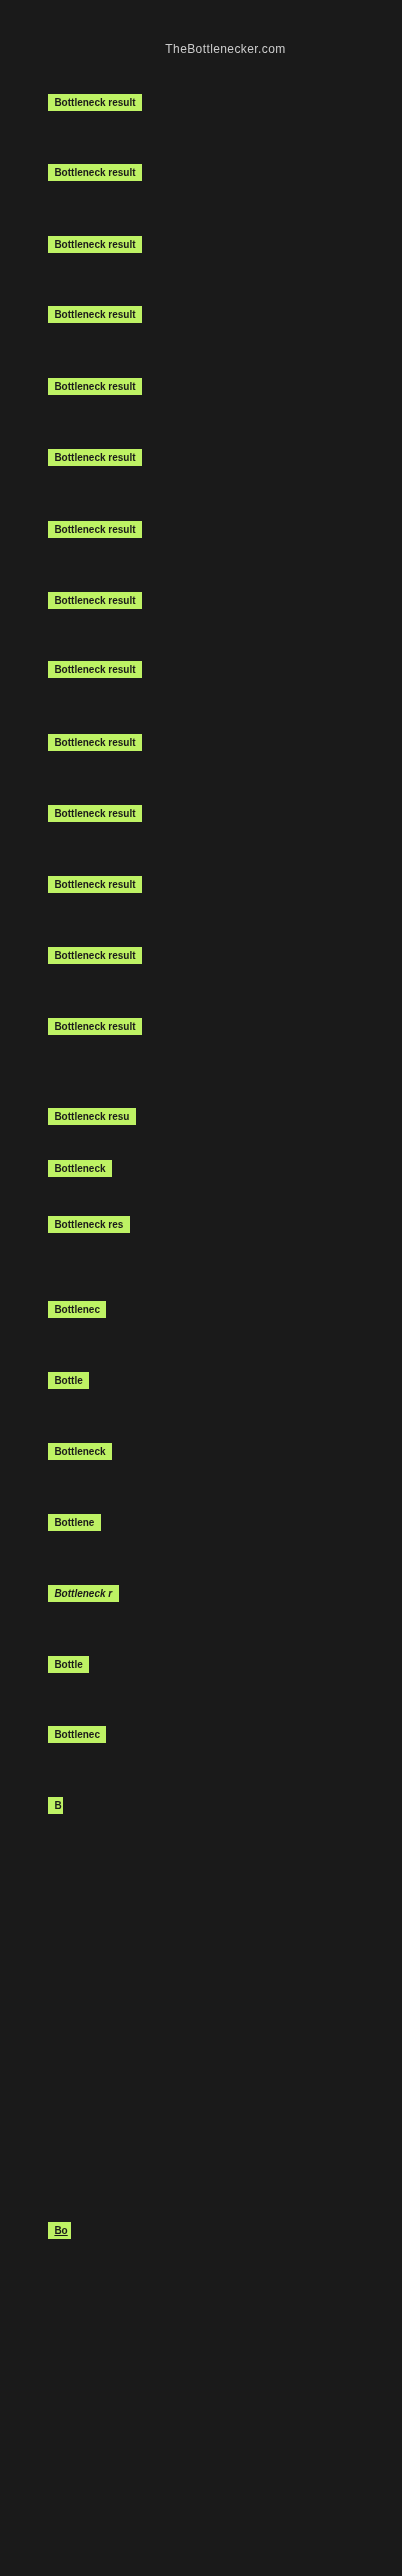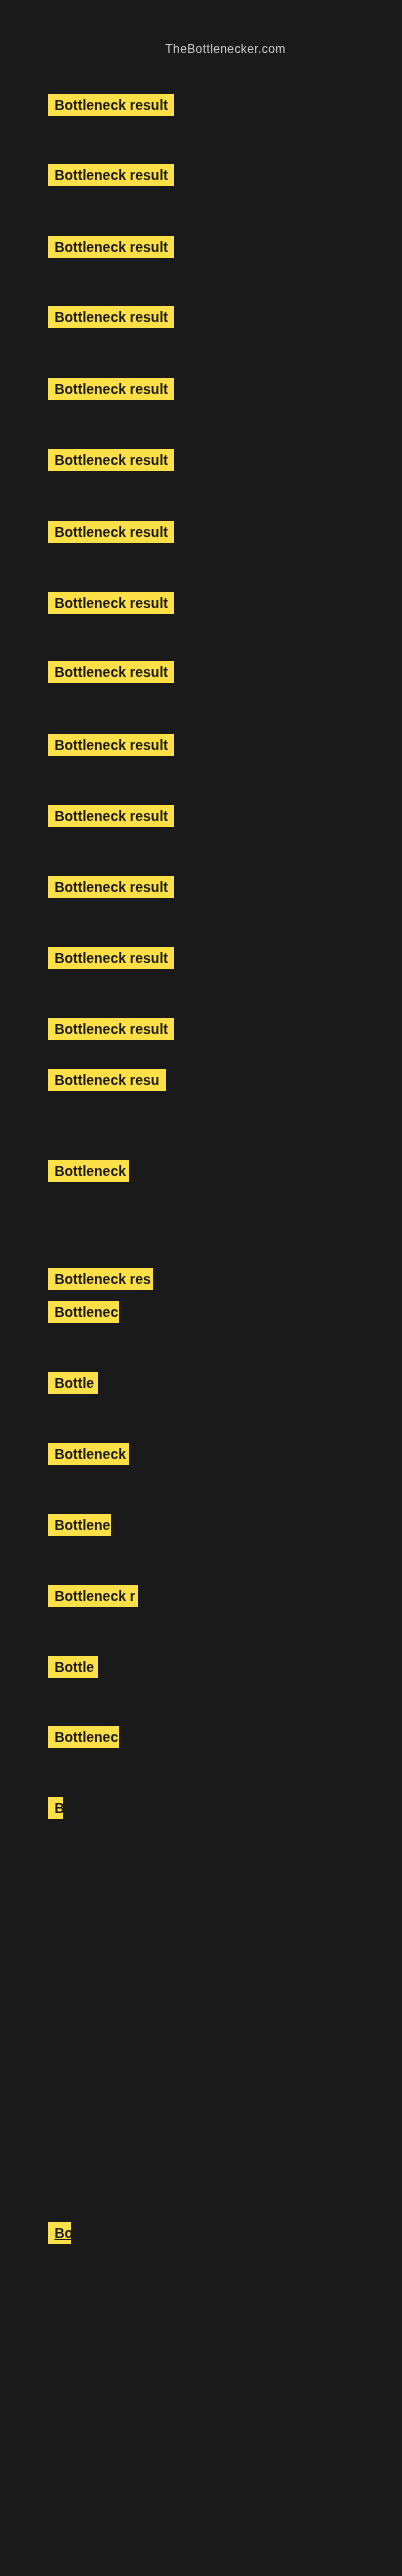--- a/index.html
+++ b/index.html
@@ -23,23 +23,23 @@
       font-size: 12px;
       letter-spacing: 0.4px;
     }
 
     .bottleneck-item {
       position: absolute;
       left: 0;
     }
 
     .bottleneck-label {
-      background-color: #fde047;
+      background-color: #bef264;
       color: #1a1a1a;
-      font-size: 14px;
+      font-size: 10px;
       font-weight: bold;
       padding: 3.2px 6.4px;
       display: inline-block;
       white-space: nowrap;
       overflow: hidden;
     }
   </style>
 </head>
 <body>
 
@@ -55,26 +55,26 @@
     <div class="bottleneck-item" style="top: 330px;"><span class="bottleneck-label" style="max-width: 147px;">Bottleneck result</span></div>
     <div class="bottleneck-item" style="top: 401px;"><span class="bottleneck-label" style="max-width: 146px;">Bottleneck result</span></div>
     <div class="bottleneck-item" style="top: 473px;"><span class="bottleneck-label" style="max-width: 145px;">Bottleneck result</span></div>
     <div class="bottleneck-item" style="top: 544px;"><span class="bottleneck-label" style="max-width: 147px;">Bottleneck result</span></div>
     <div class="bottleneck-item" style="top: 613px;"><span class="bottleneck-label" style="max-width: 144px;">Bottleneck result</span></div>
     <div class="bottleneck-item" style="top: 686px;"><span class="bottleneck-label" style="max-width: 144px;">Bottleneck result</span></div>
     <div class="bottleneck-item" style="top: 757px;"><span class="bottleneck-label" style="max-width: 141px;">Bottleneck result</span></div>
     <div class="bottleneck-item" style="top: 828px;"><span class="bottleneck-label" style="max-width: 135px;">Bottleneck result</span></div>
     <div class="bottleneck-item" style="top: 899px;"><span class="bottleneck-label" style="max-width: 136px;">Bottleneck result</span></div>
     <div class="bottleneck-item" style="top: 970px;"><span class="bottleneck-label" style="max-width: 130px;">Bottleneck result</span></div>
-    <div class="bottleneck-item" style="top: 1021px;"><span class="bottleneck-label" style="max-width: 119px;">Bottleneck resu</span></div>
+    <div class="bottleneck-item" style="top: 1060px;"><span class="bottleneck-label" style="max-width: 119px;">Bottleneck resu</span></div>
     <div class="bottleneck-item" style="top: 1112px;"><span class="bottleneck-label" style="max-width: 81px;">Bottleneck</span></div>
-    <div class="bottleneck-item" style="top: 1220px;"><span class="bottleneck-label" style="max-width: 105px;">Bottleneck res</span></div>
+    <div class="bottleneck-item" style="top: 1168px;"><span class="bottleneck-label" style="max-width: 105px;">Bottleneck res</span></div>
     <div class="bottleneck-item" style="top: 1253px;"><span class="bottleneck-label" style="max-width: 71px;">Bottlenec</span></div>
     <div class="bottleneck-item" style="top: 1324px;"><span class="bottleneck-label" style="max-width: 50px;">Bottle</span></div>
     <div class="bottleneck-item" style="top: 1395px;"><span class="bottleneck-label" style="max-width: 81px;">Bottleneck</span></div>
     <div class="bottleneck-item" style="top: 1466px;"><span class="bottleneck-label" style="max-width: 63px; text-align: center;">Bottlene</span></div>
-    <div class="bottleneck-item" style="top: 1537px;"><span class="bottleneck-label" style="max-width: 90px;">Bottleneck r</span></div>
+    <div class="bottleneck-item" style="top: 1537px;"><span class="bottleneck-label" style="max-width: 90px; font-style: italic;">Bottleneck r</span></div>
     <div class="bottleneck-item" style="top: 1608px;"><span class="bottleneck-label" style="max-width: 50px;">Bottle</span></div>
     <div class="bottleneck-item" style="top: 1678px;"><span class="bottleneck-label" style="max-width: 71px;">Bottlenec</span></div>
     <div class="bottleneck-item" style="top: 1749px;"><span class="bottleneck-label" style="max-width: 14.5px;">B</span></div>
     <div class="bottleneck-item" style="top: 2174px;"><span class="bottleneck-label" style="max-width: 22.5px; text-decoration: underline;">Bo</span></div>
   </div>
 
 
 </body></html>

